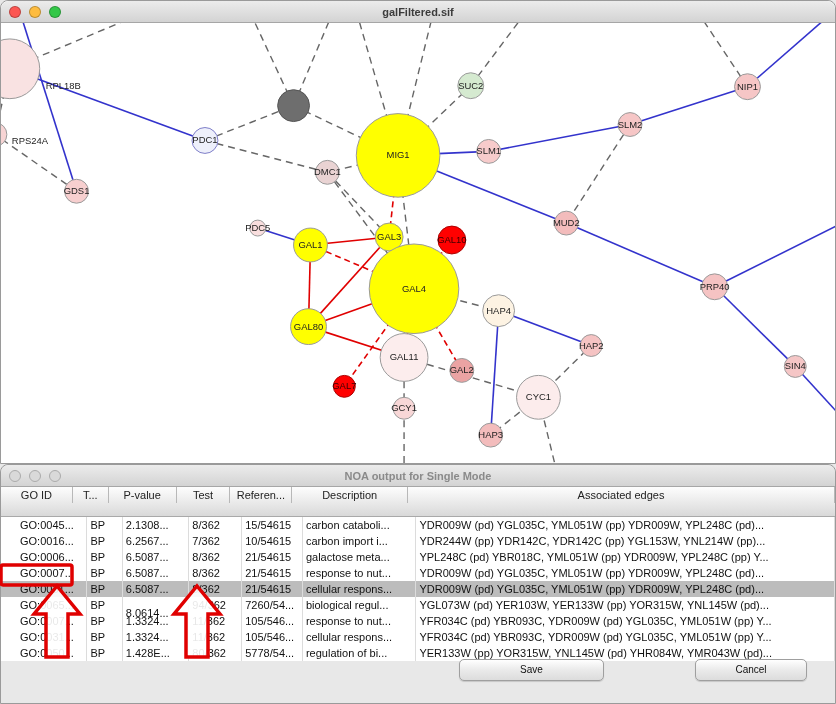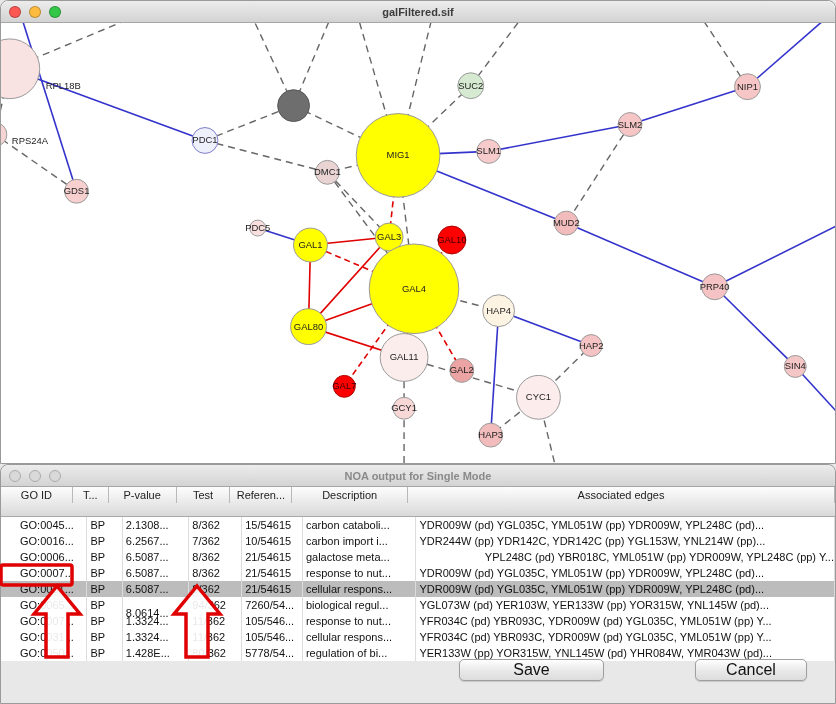--- a/index.html
+++ b/index.html
@@ -18,21 +18,21 @@
   #network-svg { display:block; }
   
   #table-header { display:flex; height:30px; background:linear-gradient(#fdfdfd,#d9d9d9); border-bottom:1px solid #a9a9a9; }
   .hcell { height:16px; line-height:16px; font-size:11px; color:#222; text-align:center; border-right:1px solid #b8b8b8; overflow:hidden; white-space:nowrap; }
   #table-rows { background:#fff; }
   .trow { display:flex; height:16px; background:#fff;padding-left:16px; }
   .trow.selected { background:#bcbcbc; }
   .tcell { height:16px; line-height:16px; font-size:11px; color:#111; padding-left:3px; border-right:1px solid #dcdcdc; overflow:hidden; white-space:nowrap; }
   
   .aqua-btn { position:absolute; height:22px; border:1px solid #9f9f9f; border-radius:5px;
-    background:linear-gradient(#ffffff,#ececec 45%,#dcdcdc); font-size:16px; color:#111;
+    background:linear-gradient(#ffffff,#ececec 45%,#dcdcdc); font-size:10px; color:#111;
     text-align:center; line-height:20px; box-shadow:0 1px 1px rgba(0,0,0,0.15); cursor:default; }
   #annotation-svg { position:absolute; left:0; top:0; pointer-events:none; }
 </style>
 </head>
 <body>
 
 <div class="window" id="win-top">
   <div class="titlebar">
     <div class="lights">
       <span class="tl red"></span>
@@ -190,21 +190,21 @@
         <div class="tcell" style="width: 116px;">carbon import i...</div>
         <div class="tcell" style="width: 428px;">YDR244W (pp) YDR142C, YDR142C (pp) YGL153W, YNL214W (pp)...</div>
       </div>
       <div class="trow">
         <div class="tcell" style="width: 72px;">GO:0006...</div>
         <div class="tcell" style="width: 36px;">BP</div>
         <div class="tcell" style="width: 68px;">6.5087...</div>
         <div class="tcell" style="width: 54px;">8/362</div>
         <div class="tcell" style="width: 62px;">21/54615</div>
         <div class="tcell" style="width: 116px;">galactose meta...</div>
-        <div class="tcell" style="width: 428px; text-align: right;">YPL248C (pd) YBR018C, YML051W (pp) YDR009W, YPL248C (pp) Y...</div>
+        <div class="tcell" style="width: 428px;">YPL248C (pd) YBR018C, YML051W (pp) YDR009W, YPL248C (pp) Y...</div>
       </div>
       <div class="trow">
         <div class="tcell" style="width: 72px;">GO:0007...</div>
         <div class="tcell" style="width: 36px;">BP</div>
         <div class="tcell" style="width: 68px;">6.5087...</div>
         <div class="tcell" style="width: 54px;">8/362</div>
         <div class="tcell" style="width: 62px;">21/54615</div>
         <div class="tcell" style="width: 116px;">response to nut...</div>
         <div class="tcell" style="width: 428px;">YDR009W (pd) YGL035C, YML051W (pp) YDR009W, YPL248C (pd)...</div>
       </div>

